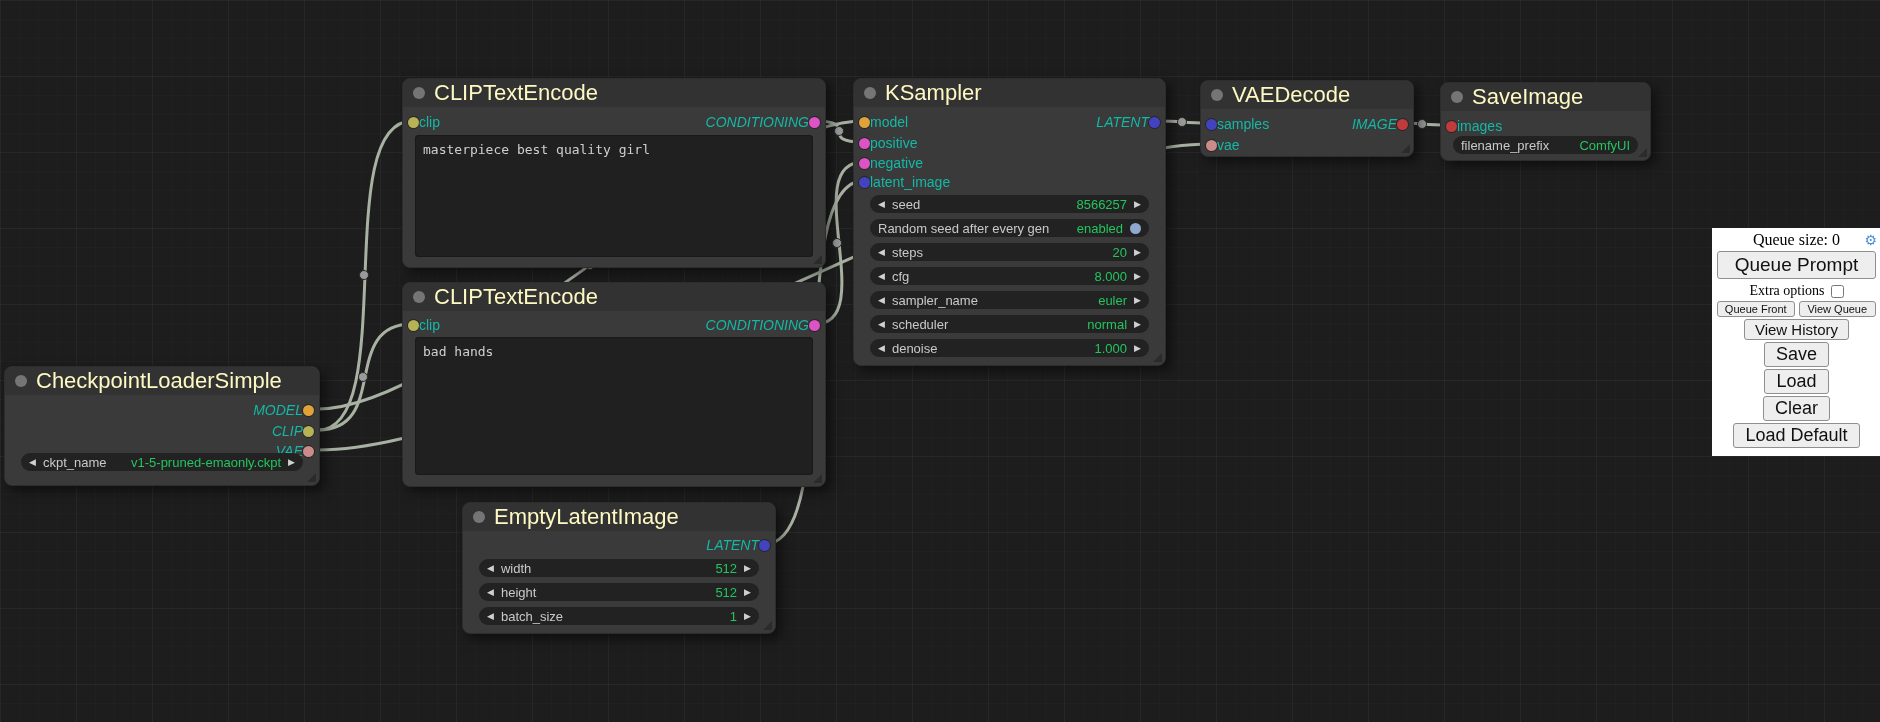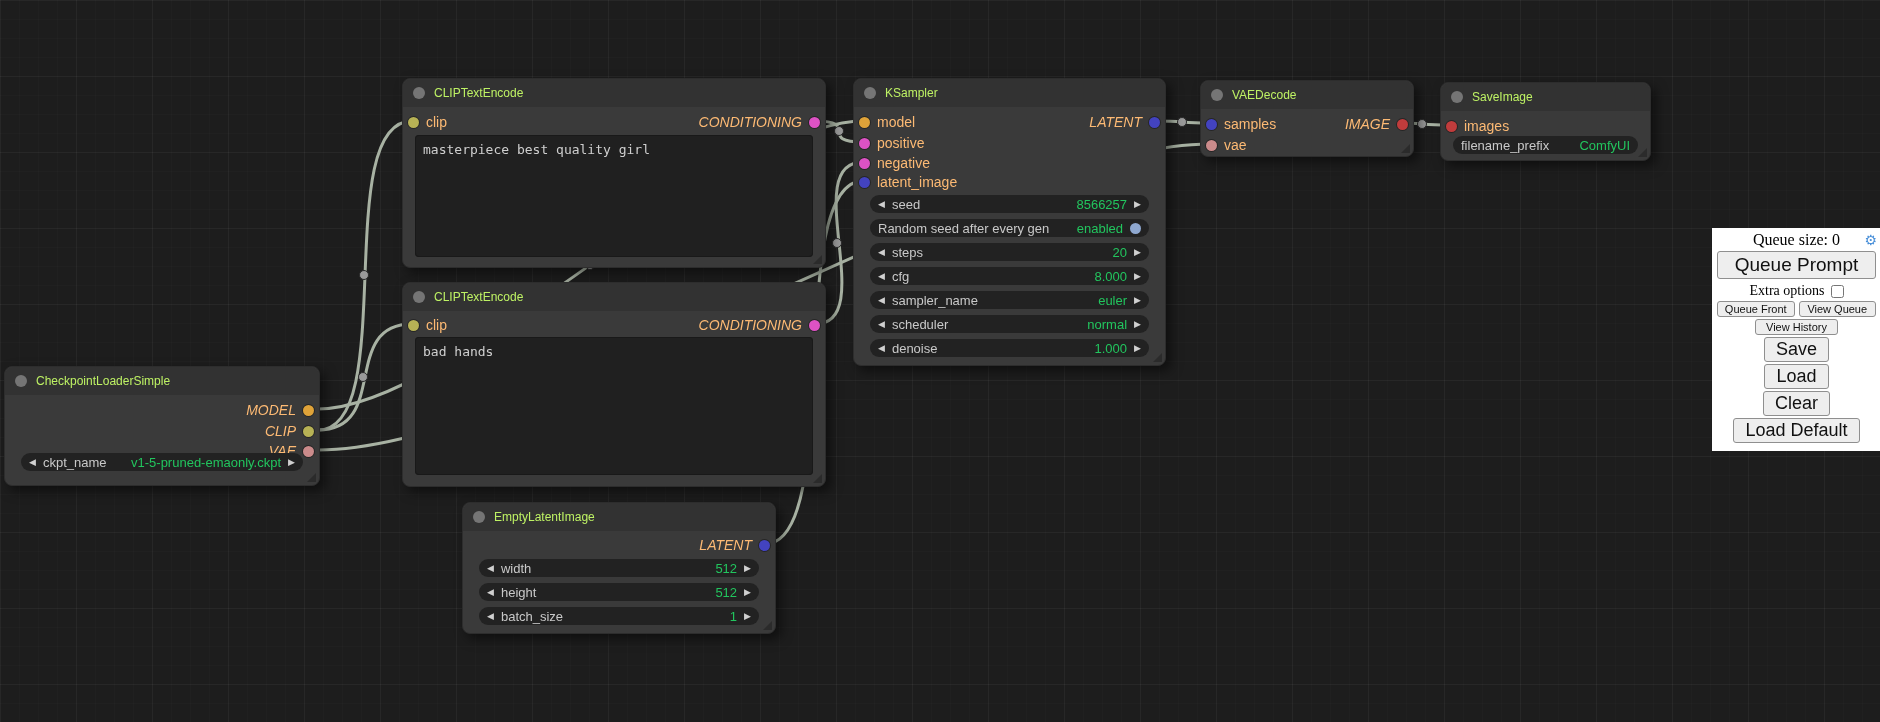--- a/index.html
+++ b/index.html
@@ -25,23 +25,23 @@
     position:absolute;box-sizing:border-box;z-index:2;
     background:#3a3a3a;border:1px solid #2d2d2d;border-radius:8px;
     box-shadow:5px 5px 12px rgba(0,0,0,.5);
     color:#c9c9c9;
   }
   .node-header{
     height:28px;background:#323232;border-radius:8px 8px 0 0;
     display:flex;align-items:center;gap:9px;padding:0 10px;
   }
   .collapse-dot{width:12px;height:12px;border-radius:50%;background:#757575;flex:none;}
-  .node-title{font-size:12px;color:#bef264;white-space:nowrap;text-align:center;}
-
-  .slot{position:absolute;height:18px;display:flex;align-items:center;gap:7px;font-size:14px;color:#fdba74;white-space:nowrap;}
+  .node-title{font-size:22px;color:#fef9c3;white-space:nowrap;text-align:center;}
+
+  .slot{position:absolute;height:18px;display:flex;align-items:center;gap:0;font-size:14px;color:#14b8a6;white-space:nowrap;}
   .slot.in{left:5px;}
   .slot.out{right:5px;font-style:italic;}
   .port{width:11px;height:11px;border-radius:50%;flex:none;box-shadow:0 0 0 1px rgba(0,0,0,.35);}
   .p-model{background:var(--c-model,#dfa339);}
   .p-clip{background:var(--c-clip,#b7b255);}
   .p-vae{background:var(--c-vae,#cb8b8b);}
   .p-cond{background:var(--c-conditioning,#dd52c4);}
   .p-latent{background:var(--c-latent,#4343c0);}
   .p-image{background:var(--c-image,#c03c3c);}
 
@@ -75,21 +75,21 @@
   .settings-icon{position:absolute;right:4px;top:0;color:var(--c-settings,#4a90d9);font-size:14px;cursor:pointer;font-family:"DejaVu Sans",sans-serif;}
   .menu button{
     font-family:"Liberation Sans",sans-serif;background:#eeeeee;border:1px solid #8f8f8f;
     border-radius:3px;color:#111;display:block;margin:2px auto;cursor:pointer;
   }
   .btn-queue{width:159px;font-size:19px;padding:2px 0;}
   .extra{font-size:14px;margin:4px 0 2px;display:flex;align-items:center;justify-content:center;gap:6px;}
   .extra input{width:13px;height:13px;margin:0;}
   .row2{display:flex;gap:4px;margin:2px 5px;}
   .row2 button{flex:1;font-size:11px;padding:1px 2px;margin:0;}
-  .btn-hist{font-size:11px;padding:1px 10px;}
+  .btn-hist{font-size:15px;padding:1px 10px;}
   .btn-big{font-size:18px;padding:1px 11px;margin:4px auto;}
   .btn-save{margin-top:12px;}
 </style>
 </head>
 <body>
 
 <div class="canvas">
 
   <svg class="links" width="1880" height="722">
     <path class="link" d="M318,409 C455,409 725,121 863,121"></path>

